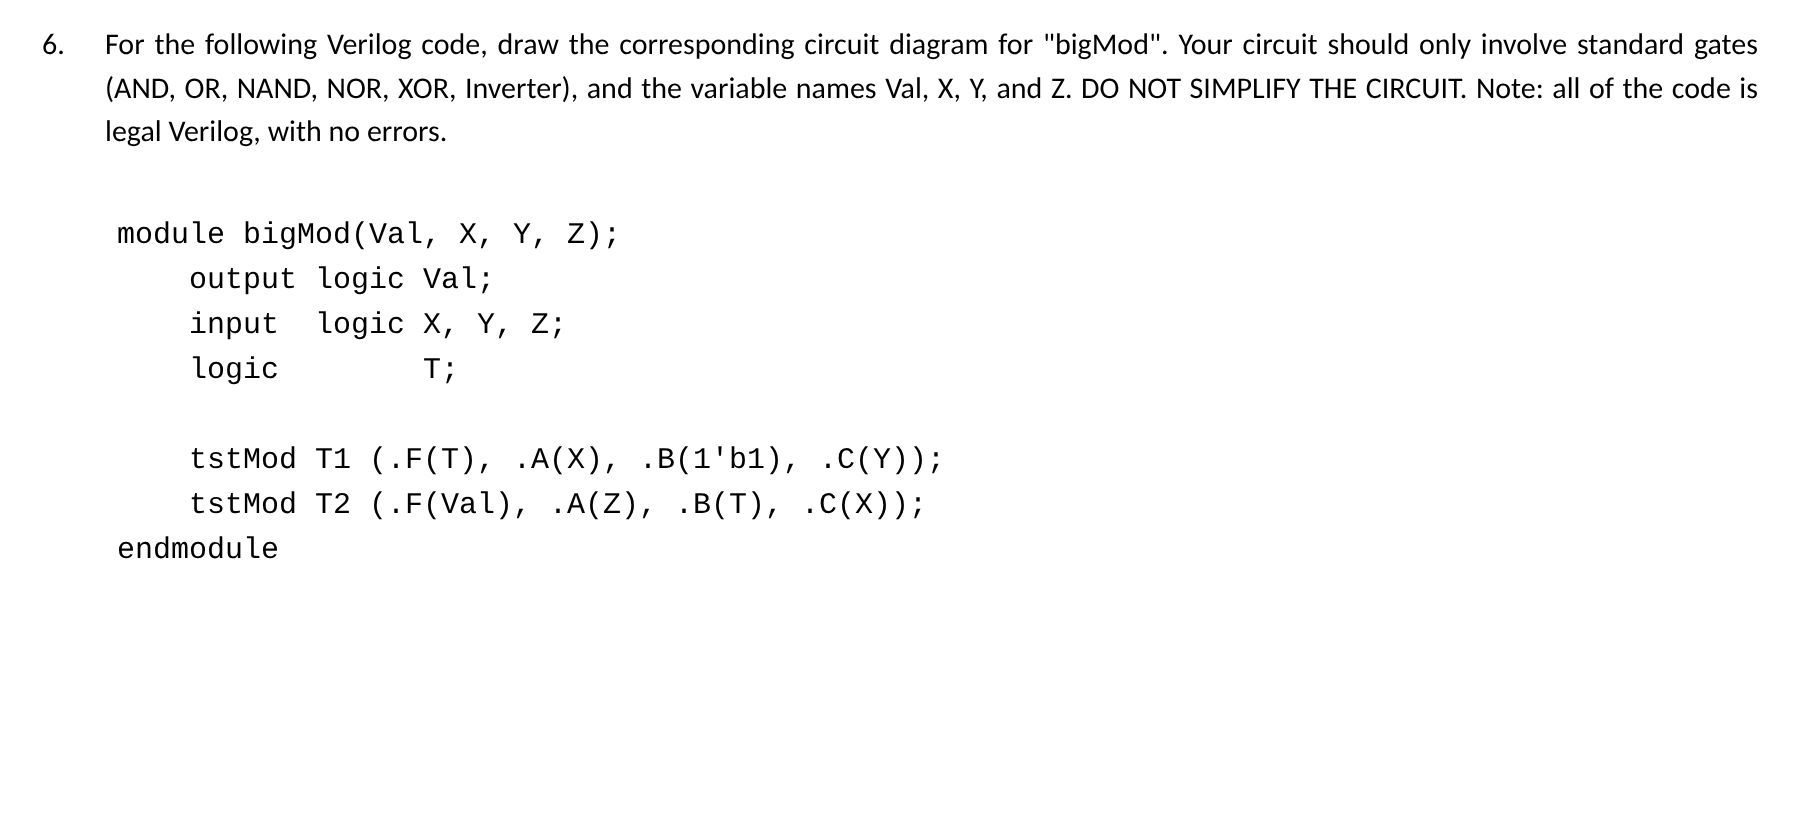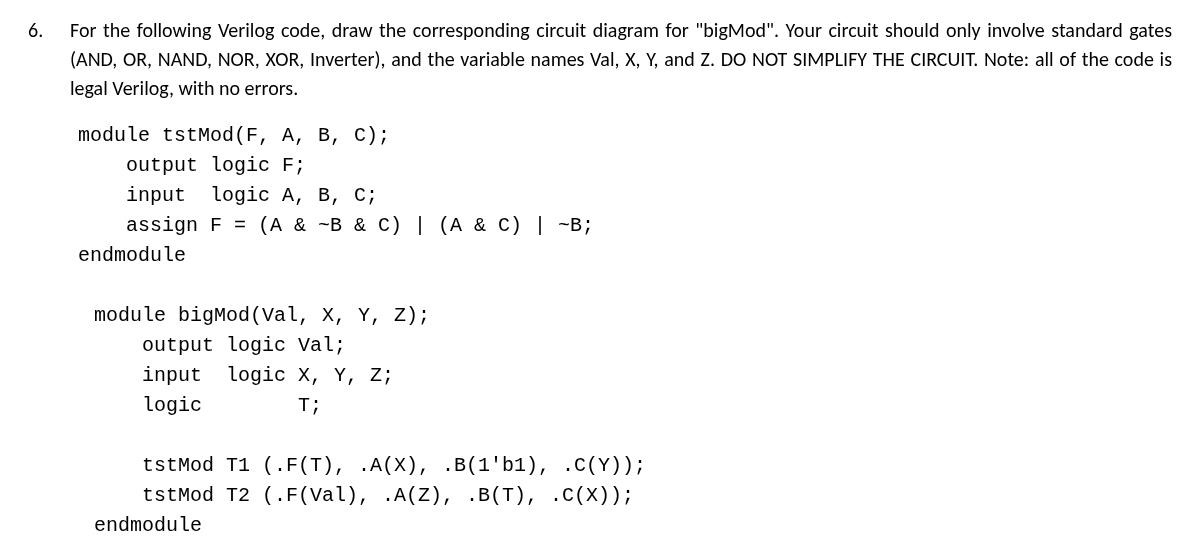--- a/index.html
+++ b/index.html
@@ -22,21 +22,21 @@
     }
     .qnum {
       flex-shrink: 0;
       min-width: 24px;
     }
     .qbody {
       flex: 1;
     }
     .prompt {
       text-align: justify;
-      margin-bottom: 18px;
+      margin-bottom: 40px;
     }
     .code-block {
       font-family: 'Courier New', Courier, monospace;
       font-size: 20px;
       line-height: 1.5;
       white-space: pre;
       margin-left: 8px;
     }
     .code-block + .code-block {
       margin-top: 30px;
@@ -47,25 +47,20 @@
     }
   </style>
 </head>
 <body>
 
 <div class="question">
   <div class="qnum">6.</div>
   <div class="qbody">
     <div class="prompt">For the following Verilog code, draw the corresponding circuit diagram for "bigMod".  Your circuit should only involve standard gates (AND, OR, NAND, NOR, XOR, Inverter), and the variable names Val, X, Y, and Z.  DO NOT SIMPLIFY THE CIRCUIT.  Note: all of the code is legal Verilog, with no errors.</div>
 
-    <div class="code-block"><span>module tstMod(F, A, B, C);</span>
-<span class="indent1">output logic F;</span>
-<span class="indent1">input  logic A, B, C;</span>
-<span class="indent1">assign F = (A &amp; ~B &amp; C) | (A &amp; C) | ~B;</span>
-<span>endmodule</span></div>
 
     <div class="code-block"><span>module bigMod(Val, X, Y, Z);</span>
 <span class="indent1">output logic Val;</span>
 <span class="indent1">input  logic X, Y, Z;</span>
 <span class="indent1">logic        T;</span>
 
 <span class="indent1">tstMod T1 (.F(T), .A(X), .B(1'b1), .C(Y));</span>
 <span class="indent1">tstMod T2 (.F(Val), .A(Z), .B(T), .C(X));</span>
 <span>endmodule</span></div>
 

